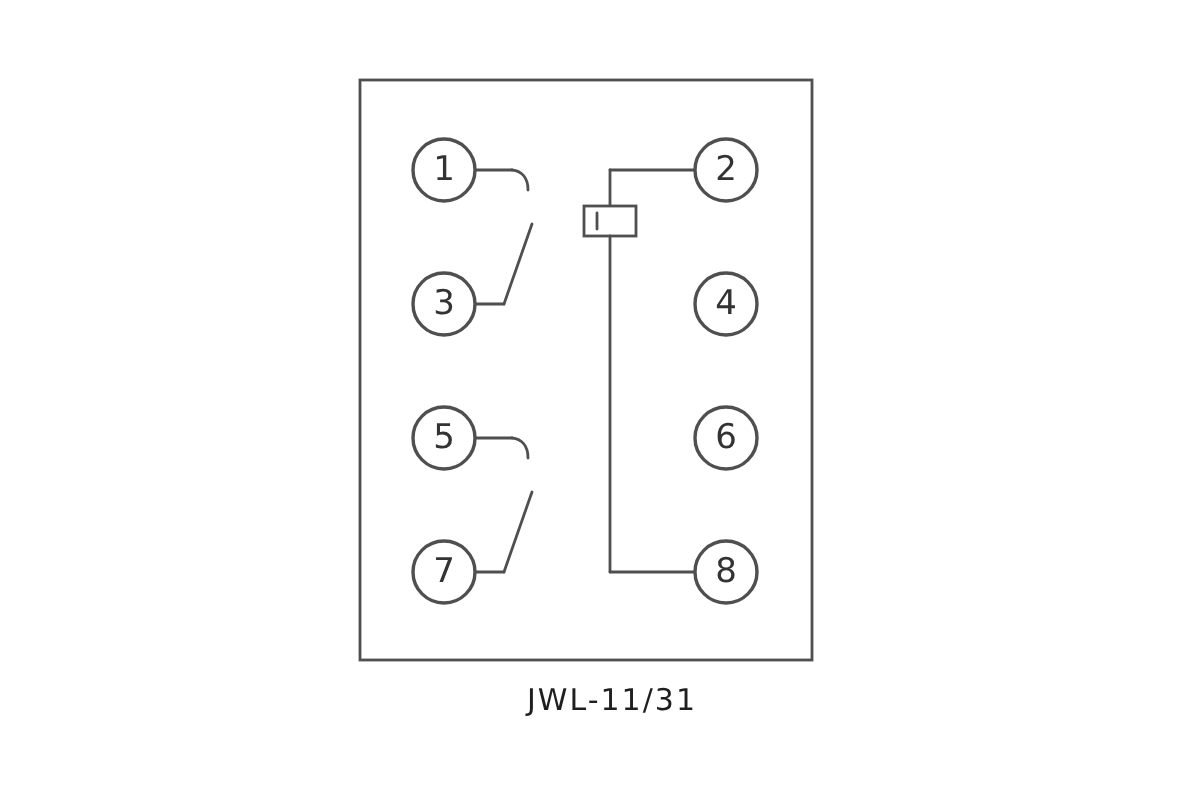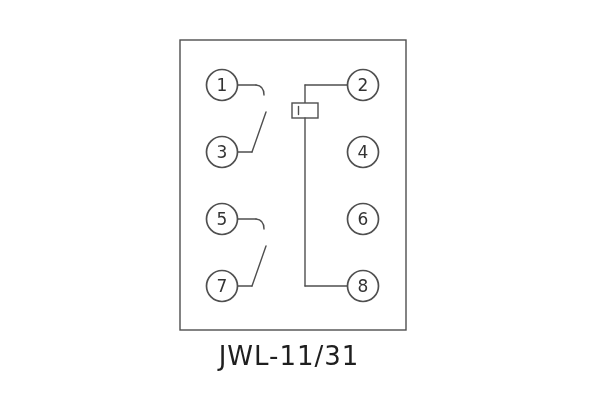--- a/index.html
+++ b/index.html
@@ -41,25 +41,25 @@
     text-anchor: middle;
     dominant-baseline: central;
   }
   .coil-box {
     fill: #ffffff;
     stroke: #4f4f4f;
     stroke-width: 1.4;
   }
   .caption {
     position: absolute;
-    left: 176px;
+    left: 193px;
     top: 341px;
     width: 226px;
     text-align: center;
-    font-size: 26px;
+    font-size: 15px;
     letter-spacing: 1px;
     color: #1f1f1f;
   }
 </style>
 </head>
 <body>
 
 <div class="stage">
 
   <svg width="600" height="400" viewBox="0 0 600 400">

